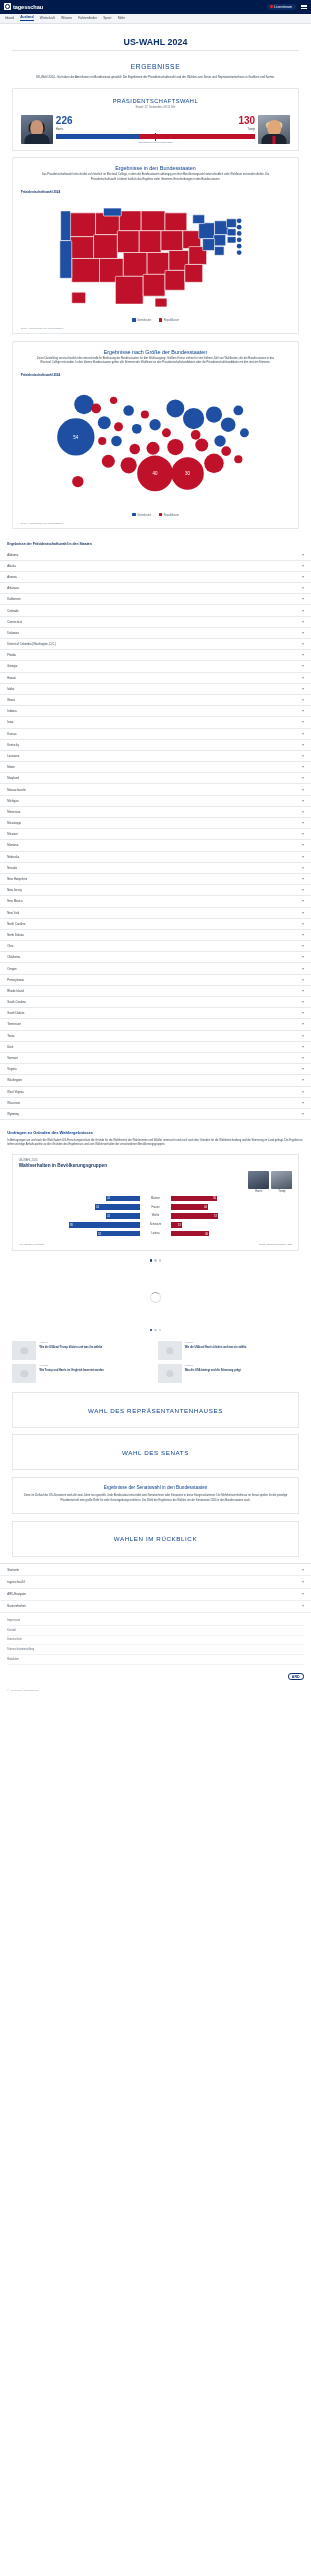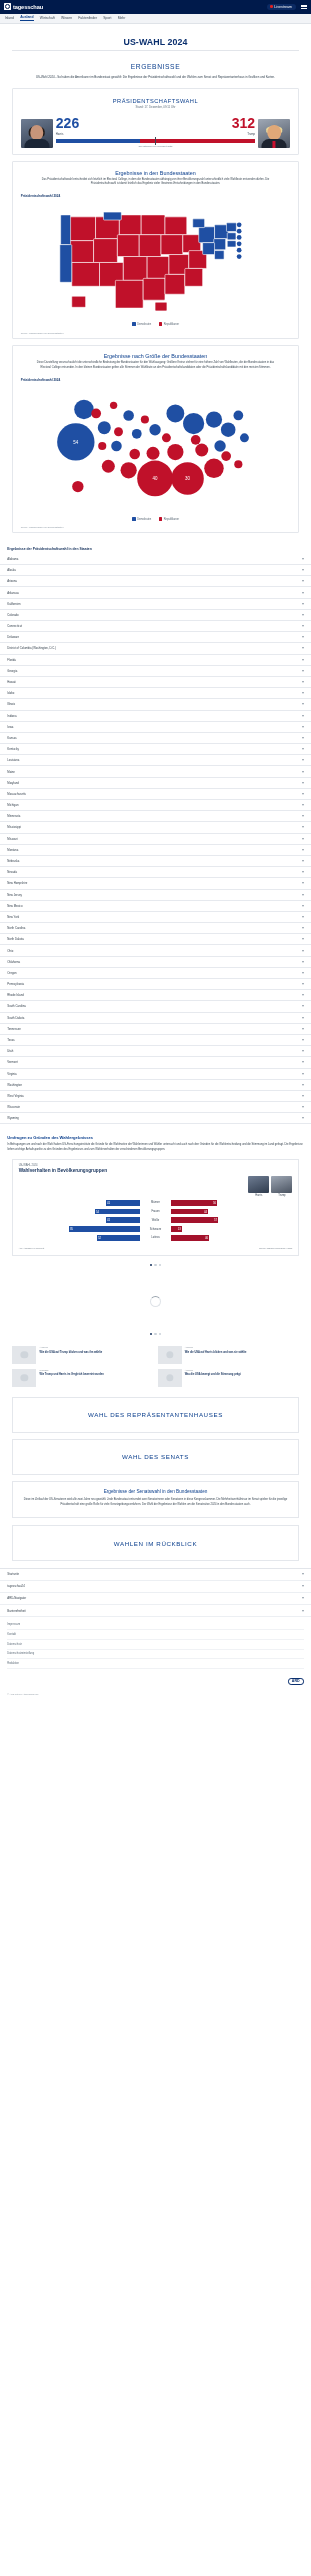--- a/index.html
+++ b/index.html
@@ -106,21 +106,21 @@
   .cand.trump .photo .body{
     position:absolute;bottom:0;left:50%;transform:translateX(-50%);
     width:25px;height:9.3px;border-radius:7.3px 7.3px 0 0;background:#1d2430;
   }
   .cand.trump .photo .tie{
     position:absolute;bottom:0;left:50%;transform:translateX(-50%);
     width:3.1px;height:7.3px;background:#c8102e;
   }
   .middle-nums { flex:1; display:flex; flex-direction:column; align-items:center; padding:0 3.1px; }
   .nums-row { display:flex; width:100%; justify-content:space-between; align-items:flex-end; }
-  .num { font-size: 14px; font-weight: bold; }
+  .num { font-size: 10px; font-weight: bold; }
   .num.blue { color: #1f4fa3; }
   .num.red { color: #c0112a; }
   .names-row { display:flex; width:100%; justify-content:space-between; font-size:2.8px; color:#3c4856; padding-top:1px;}
   .bar {
     display:flex; width:100%; height: 4.7px; margin-top: 3.1px; position: relative;
   }
   .bar .b-blue { background:#1f4fa3; }
   .bar .b-red { background:#c0112a; }
   .bar .marker { position:absolute; top:-1.6px; bottom:-1.6px; width:0.5px; background:#3c4856; }
   .bar-caption { width:100%; display:flex; justify-content:center; font-size:2.4px; color:#6d7a87; padding-top:1.6px;}
@@ -255,21 +255,21 @@
     <div class="cand harris">
       <div class="photo">
         <span class="hair"></span>
           <span class="face"></span>
           <span class="body"></span>
       </div>
     </div>
     <div class="middle-nums">
       <div class="nums-row">
         <span class="num blue">226</span>
-        <span class="num red">312</span>
+        <span class="num red">130</span>
       </div>
       <div class="names-row">
         <span>Harris</span>
         <span>Trump</span>
       </div>
       <div class="bar">
         <span class="b-blue" style="width:42%"></span>
         <span class="b-red" style="width:58%"></span>
         <span class="marker" style="left:50%"></span>
       </div>

